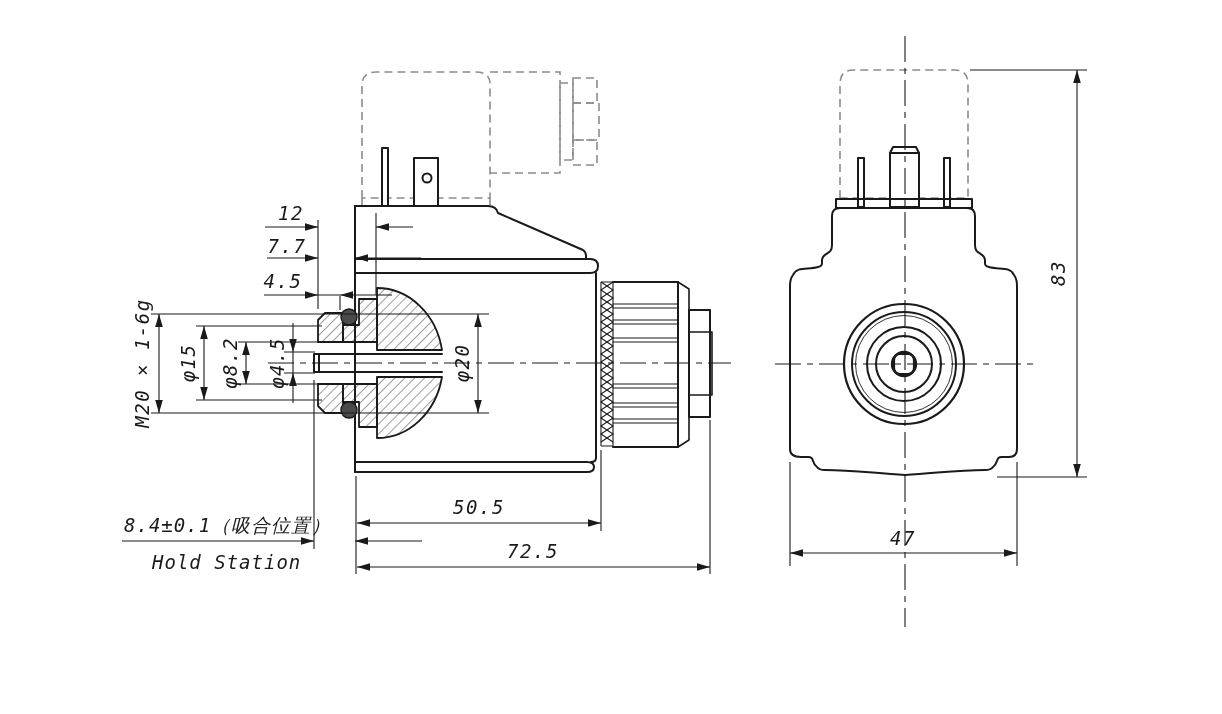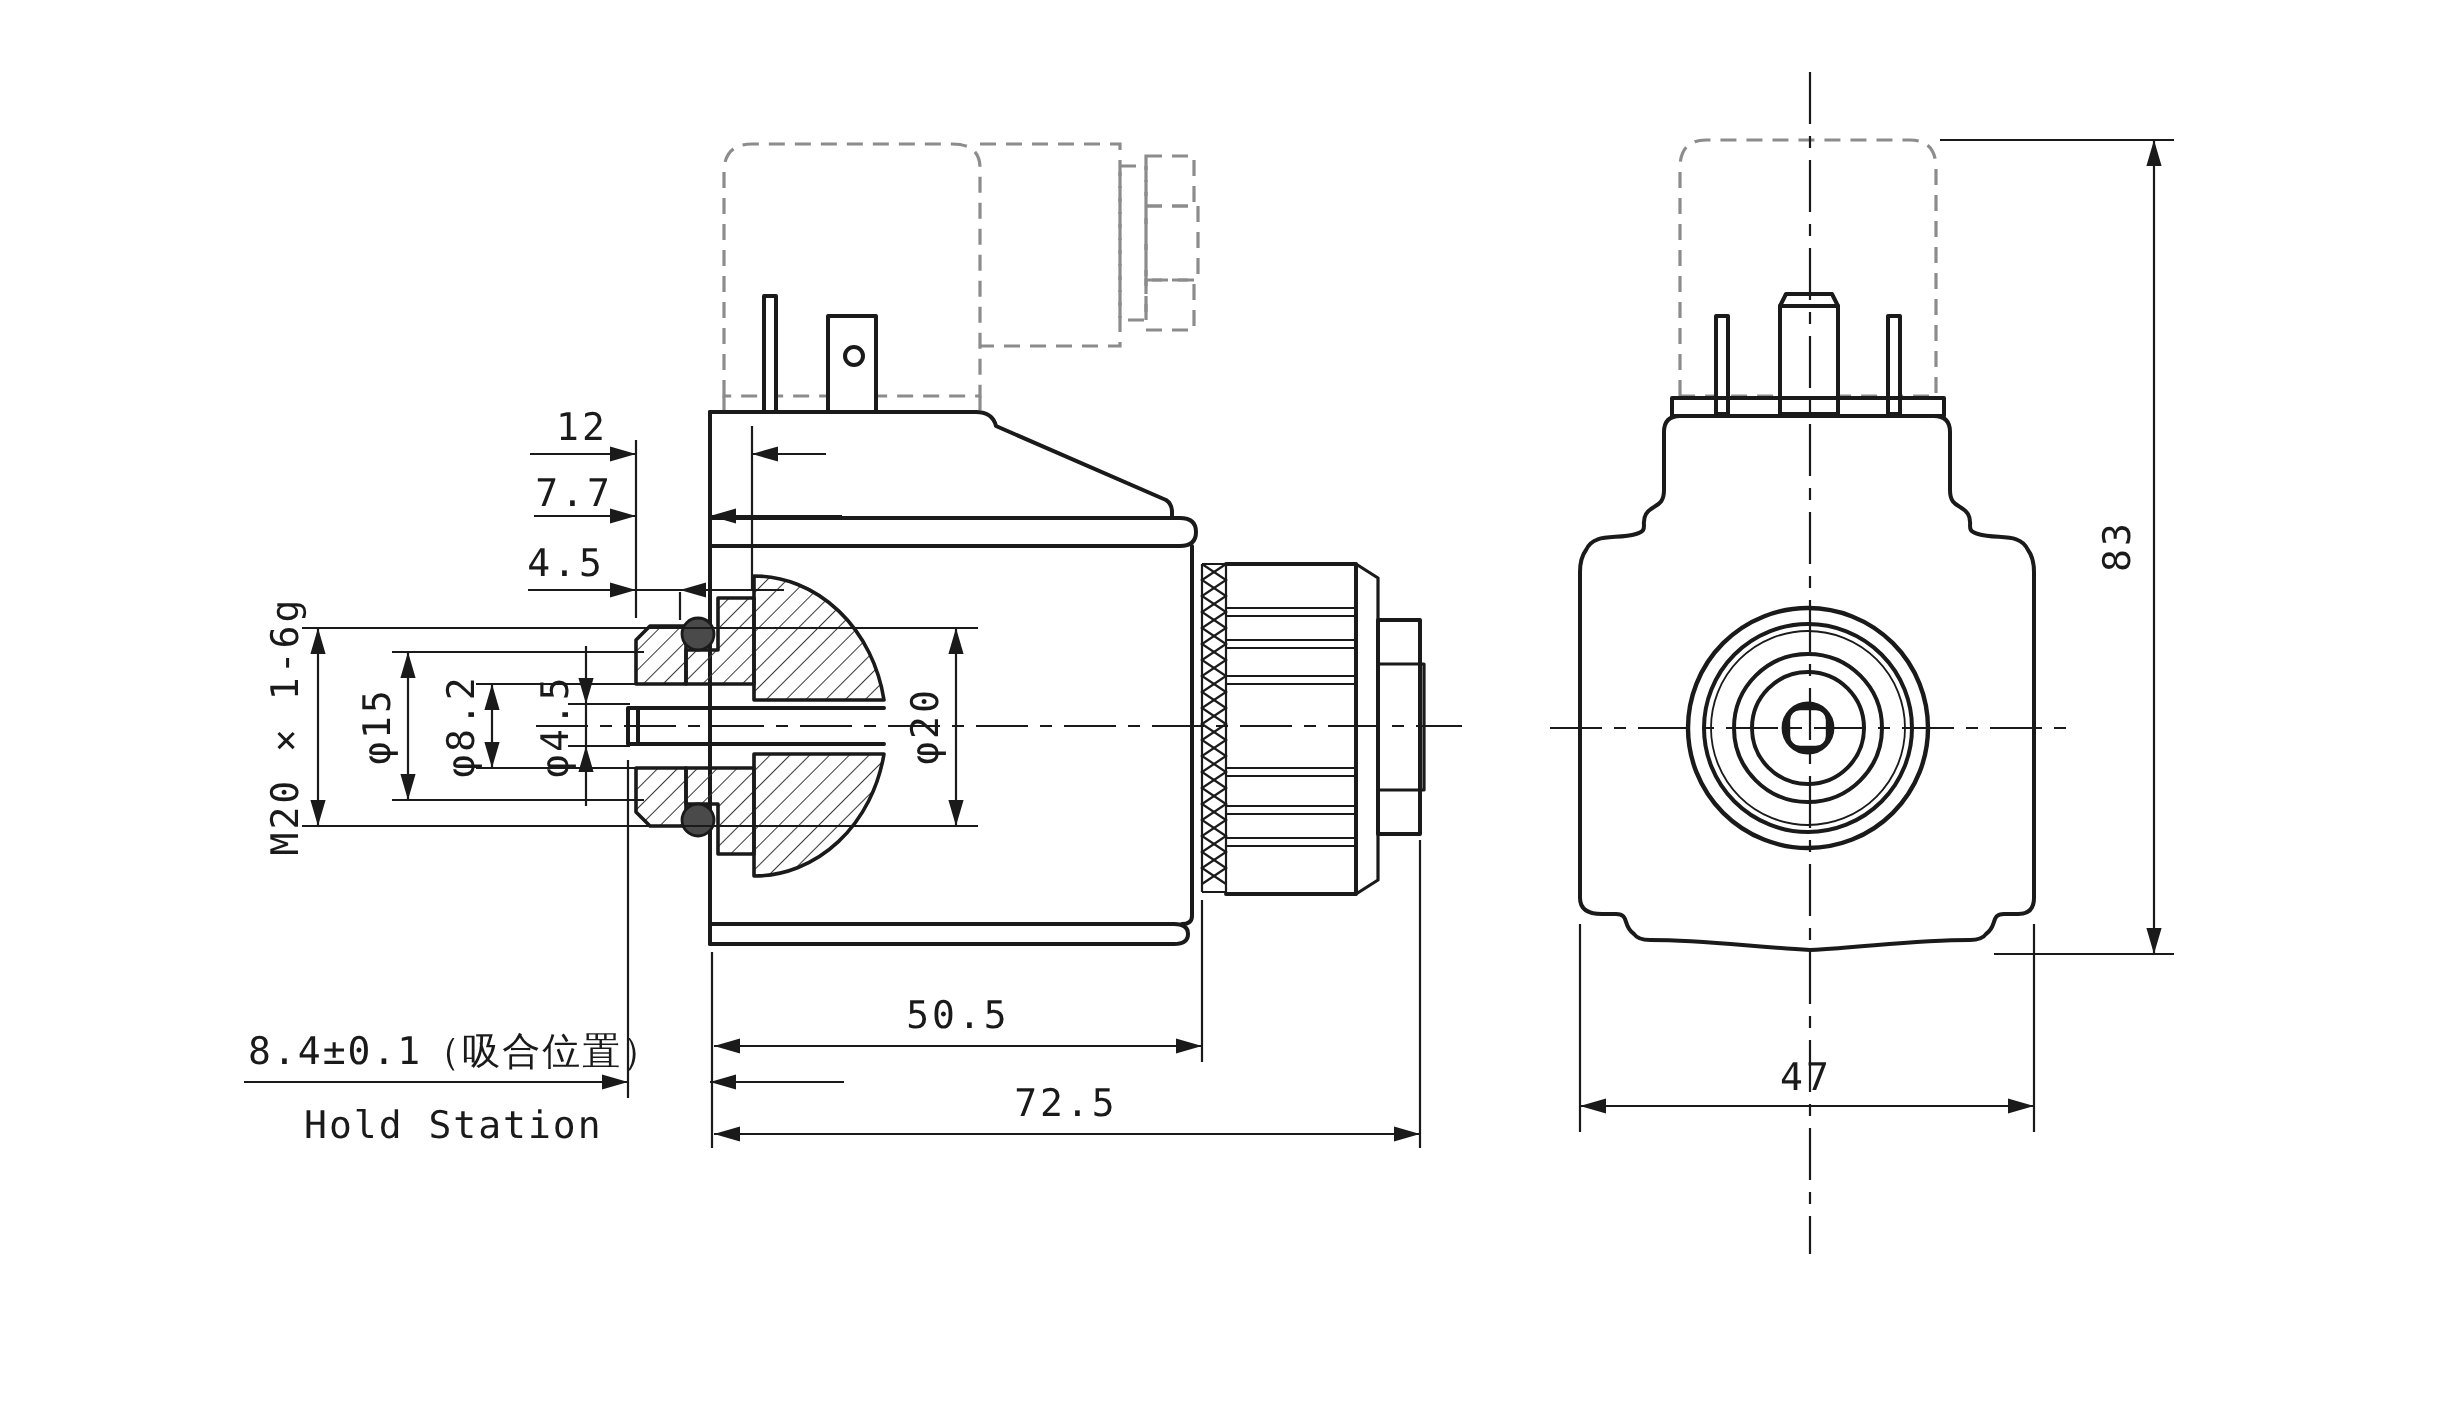--- a/index.html
+++ b/index.html
@@ -1,17 +1,17 @@
 <!DOCTYPE html>
 <html><head>
 <meta charset="utf-8">
 <style>
   html,body{margin:0;padding:0;background:#ffffff;}
   .stage{position:relative;width:1222px;height:714px;background:#ffffff;overflow:hidden;
-         font-family:"DejaVu Sans Mono","Liberation Mono",monospace;}
+         font-family:"DejaVu Sans Mono","Liberation Mono",monospace;font-style:italic;}
   svg{position:absolute;left:0;top:0;}
   .dim{font-family:"DejaVu Sans Mono","Liberation Mono",monospace;font-size:19px;fill:#1a1a1a;letter-spacing:1.5px;}
   .note{font-family:"DejaVu Sans Mono","Liberation Mono",monospace;font-size:19px;fill:#1a1a1a;letter-spacing:1px;}
   .thick{stroke:#1a1a1a;stroke-width:2;fill:none;stroke-linecap:round;stroke-linejoin:round;}
   .thin{stroke:#1a1a1a;stroke-width:1.1;fill:none;}
   .dash{stroke:#8c8c8c;stroke-width:1.6;fill:none;stroke-dasharray:8 5;}
   .center{stroke:#1a1a1a;stroke-width:1.1;fill:none;stroke-dasharray:26 6 6 6;}
   .sect{fill:url(#hatch);stroke:#1a1a1a;stroke-width:1.8;stroke-linejoin:round;}
 </style>
 </head>

